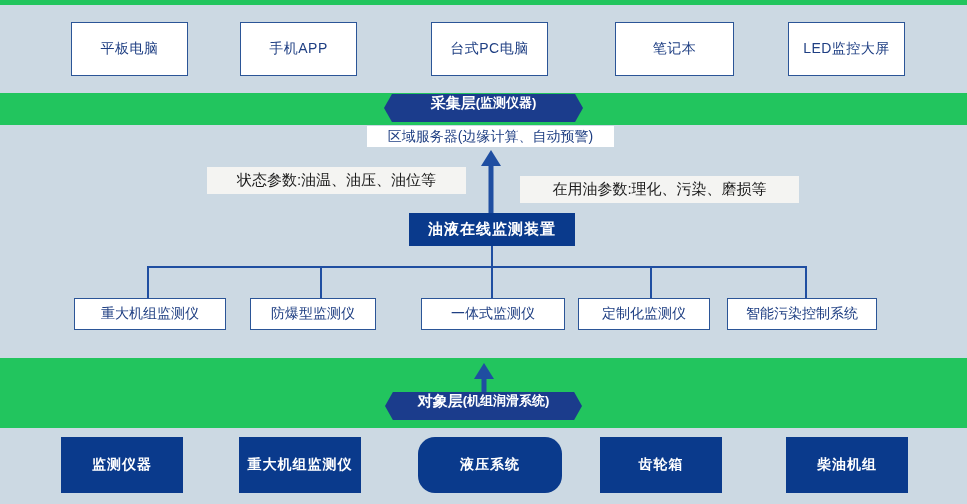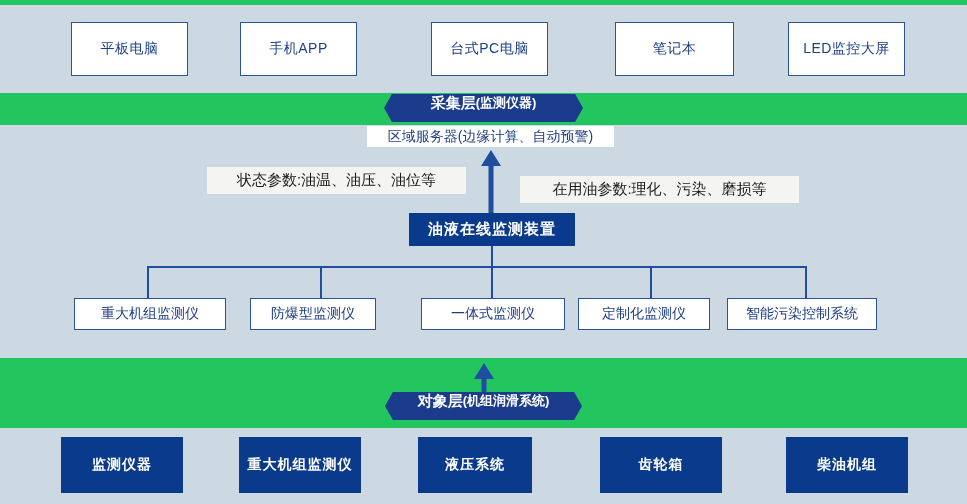--- a/index.html
+++ b/index.html
@@ -161,21 +161,21 @@
   
   .object-box {
     top: 437px;
     height: 56px;
     font-size: 14px;
     font-weight: bold;
     letter-spacing: 1px;
   }
   #object-box-0 { left: 61px;  width: 122px; }
   #object-box-1 { left: 239px; width: 122px; }
-  #object-box-2 { left: 418px; width: 114px; }
+  #object-box-2 { left: 418px; width: 144px; border-radius: 17px; }
   #object-box-3 { left: 600px; width: 122px; }
   #object-box-4 { left: 786px; width: 122px; }
 
   
   .line {
     position: absolute;
     background: #1f4ea1;
   }
   .line-v { width: 2px; }
   .line-h { height: 2px; }

